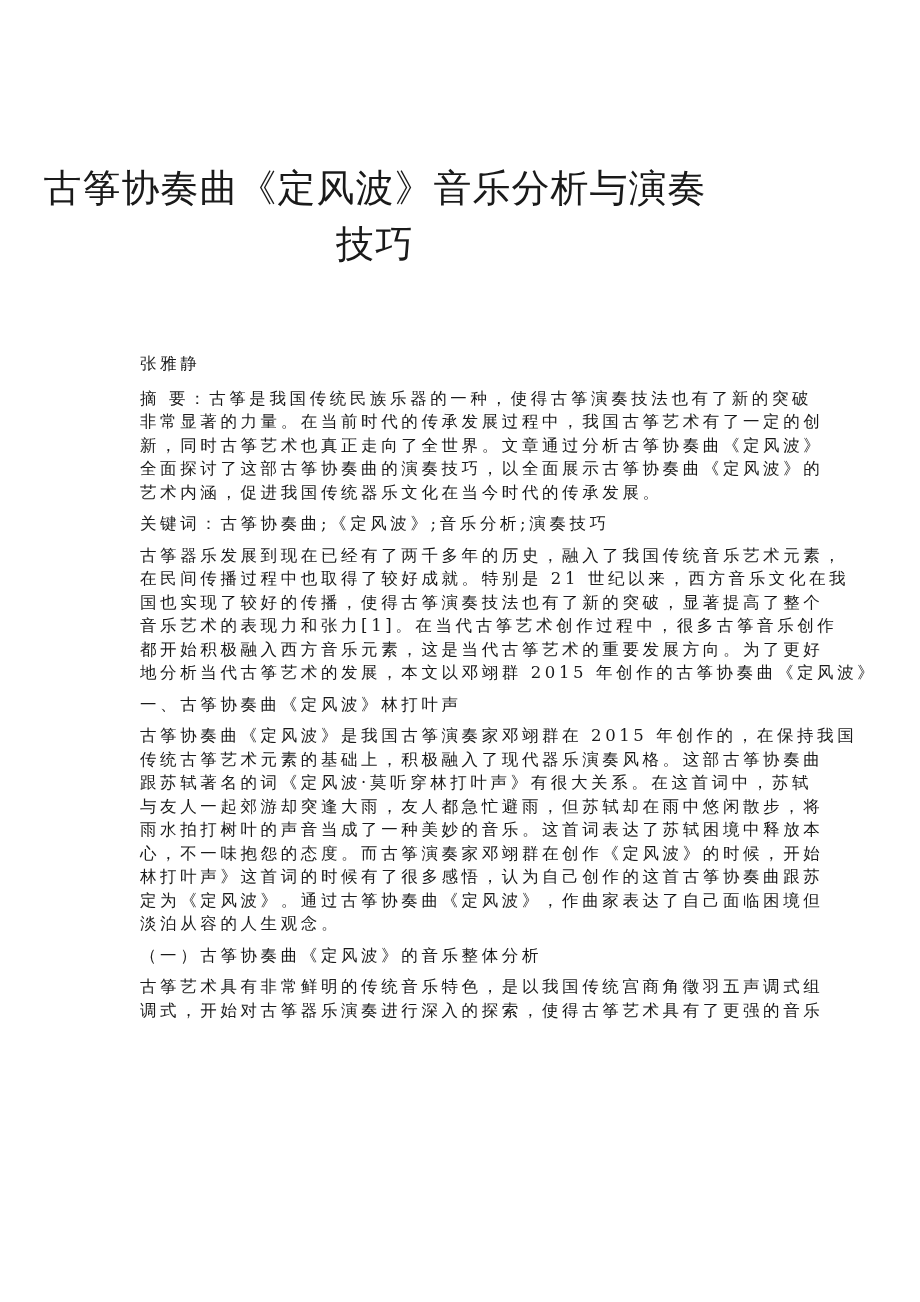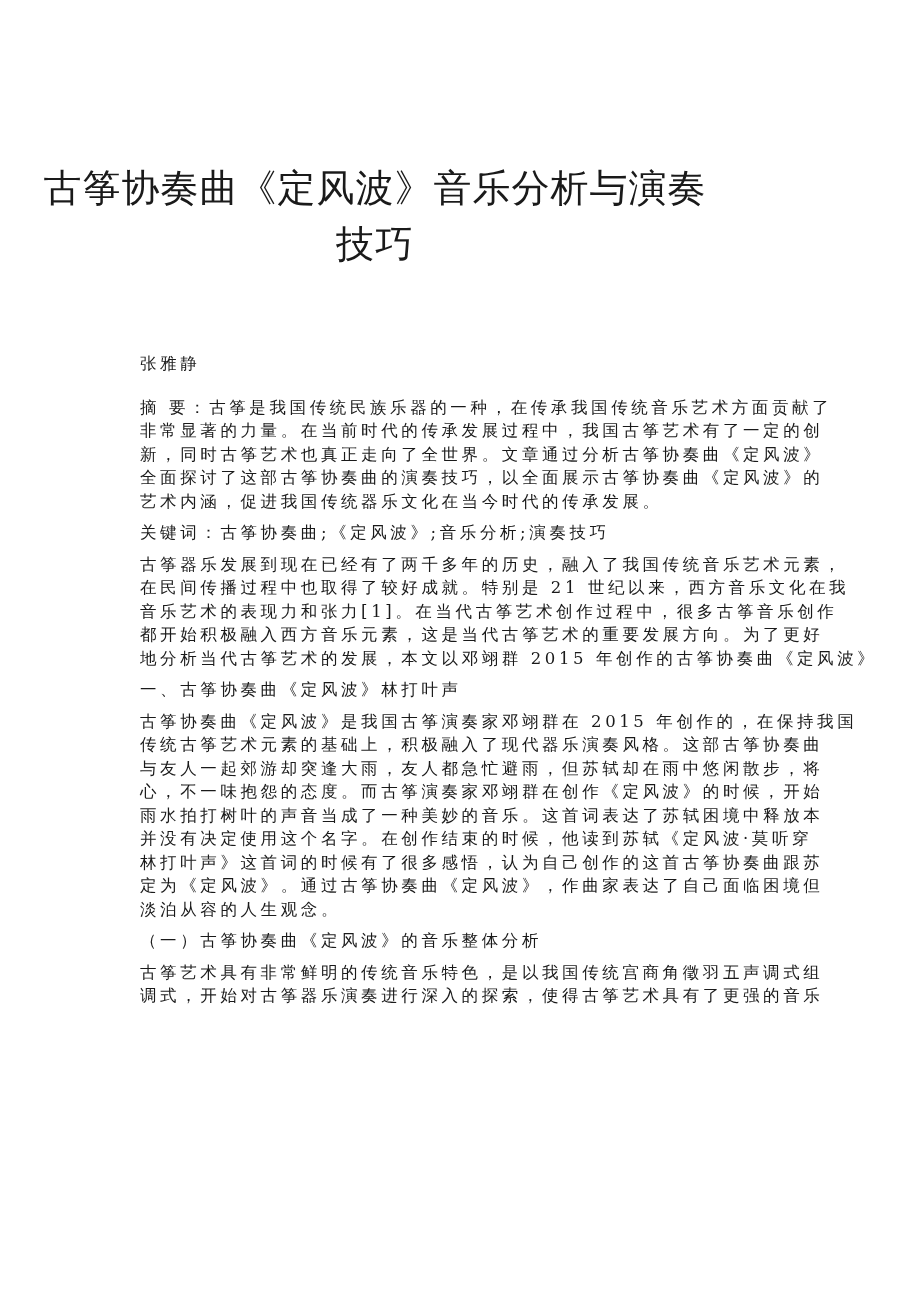--- a/index.html
+++ b/index.html
@@ -5,66 +5,67 @@
   html, body { margin: 0; padding: 0; background: #ffffff; }
   body { width: 920px; height: 1302px; position: relative; overflow: hidden;
          font-family: "DejaVu Serif", "Liberation Serif", serif; color: #1a1a1a; }
   .title { position: absolute; left: 0; width: 750px; text-align: center;
            font-size: 38px; line-height: 56px; top: 160px; letter-spacing: 1px; }
   .title .l { display: block; white-space: nowrap; }
   .page { position: absolute; left: 140px; top: 352px; width: 660px; }
   .line { display: block; white-space: nowrap; font-size: 16.5px; line-height: 23.5px;
           letter-spacing: 3.6px; }
   .p { margin-bottom: 8px; }
-  .author { margin-bottom: 20px; }
+  .author { margin-bottom: 11px; }
 </style>
 </head>
 <body>
 
 <div class="title">
   <span class="l">古筝协奏曲《定风波》音乐分析与演奏</span>
   <span class="l">技巧</span>
 </div>
 
 <div class="page">
   <div class="author">
     <span class="line">张雅静</span>
   </div>
 
   <div class="p">
-    <span class="line">摘 要：古筝是我国传统民族乐器的一种，在传承我国传统音乐艺术方面贡献了</span>
+    <span class="line">摘 要：古筝是我国传统民族乐器的一种，使得古筝演奏技法也有了新的突破</span>
     <span class="line">非常显著的力量。在当前时代的传承发展过程中，我国古筝艺术有了一定的创</span>
     <span class="line">新，同时古筝艺术也真正走向了全世界。文章通过分析古筝协奏曲《定风波》</span>
     <span class="line">全面探讨了这部古筝协奏曲的演奏技巧，以全面展示古筝协奏曲《定风波》的</span>
     <span class="line">艺术内涵，促进我国传统器乐文化在当今时代的传承发展。</span>
   </div>
 
   <div class="p">
     <span class="line">关键词：古筝协奏曲;《定风波》;音乐分析;演奏技巧</span>
   </div>
 
   <div class="p">
     <span class="line">古筝器乐发展到现在已经有了两千多年的历史，融入了我国传统音乐艺术元素，</span>
     <span class="line">在民间传播过程中也取得了较好成就。特别是 21 世纪以来，西方音乐文化在我</span>
+    <span class="line">国也实现了较好的传播，使得古筝演奏技法也有了新的突破，显著提高了整个</span>
     <span class="line">音乐艺术的表现力和张力[1]。在当代古筝艺术创作过程中，很多古筝音乐创作</span>
     <span class="line">都开始积极融入西方音乐元素，这是当代古筝艺术的重要发展方向。为了更好</span>
     <span class="line">地分析当代古筝艺术的发展，本文以邓翊群 2015 年创作的古筝协奏曲《定风波》</span>
   </div>
 
   <div class="p">
     <span class="line">一、古筝协奏曲《定风波》林打叶声</span>
   </div>
 
   <div class="p">
     <span class="line">古筝协奏曲《定风波》是我国古筝演奏家邓翊群在 2015 年创作的，在保持我国</span>
     <span class="line">传统古筝艺术元素的基础上，积极融入了现代器乐演奏风格。这部古筝协奏曲</span>
+    <span class="line">跟苏轼著名的词《定风波·莫听穿林打叶声》有很大关系。在这首词中，苏轼</span>
     <span class="line">与友人一起郊游却突逢大雨，友人都急忙避雨，但苏轼却在雨中悠闲散步，将</span>
+    <span class="line">雨水拍打树叶的声音当成了一种美妙的音乐。这首词表达了苏轼困境中释放本</span>
     <span class="line">心，不一味抱怨的态度。而古筝演奏家邓翊群在创作《定风波》的时候，开始</span>
-    <span class="line">雨水拍打树叶的声音当成了一种美妙的音乐。这首词表达了苏轼困境中释放本</span>
-    <span class="line">并没有决定使用这个名字。在创作结束的时候，他读到苏轼《定风波·莫听穿</span>
     <span class="line">林打叶声》这首词的时候有了很多感悟，认为自己创作的这首古筝协奏曲跟苏</span>
     <span class="line">定为《定风波》。通过古筝协奏曲《定风波》，作曲家表达了自己面临困境但</span>
     <span class="line">淡泊从容的人生观念。</span>
   </div>
 
 
   <div class="p">
     <span class="line">（一）古筝协奏曲《定风波》的音乐整体分析</span>
   </div>
 

